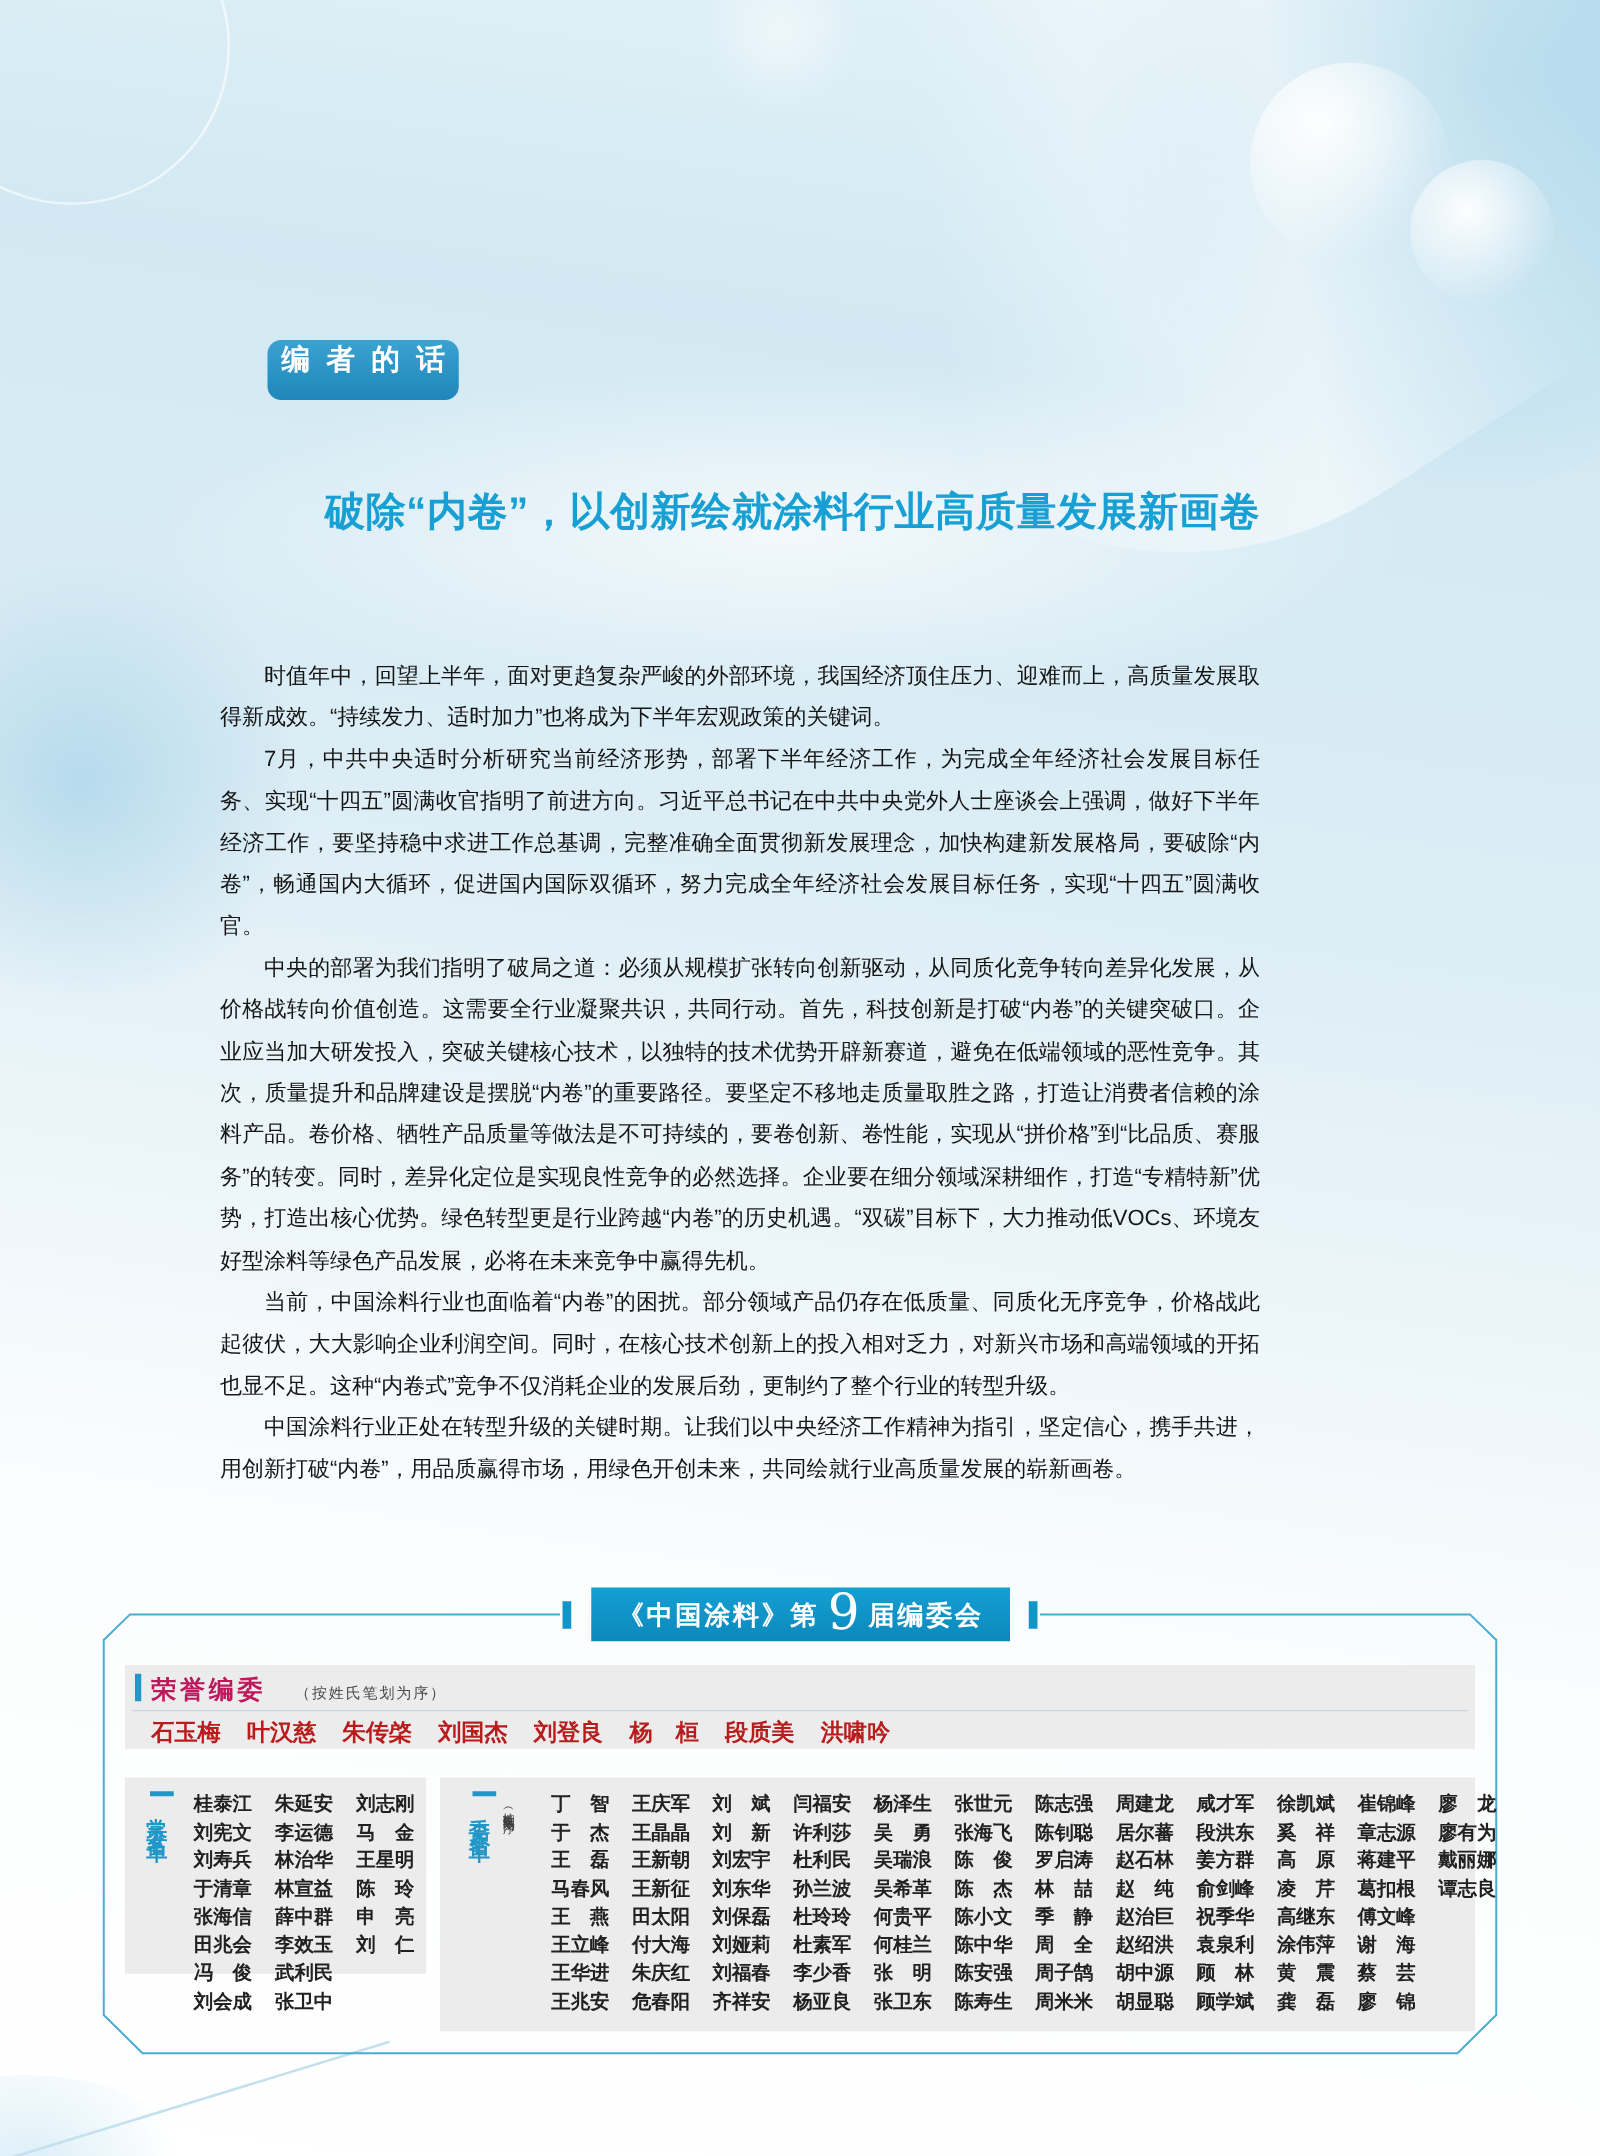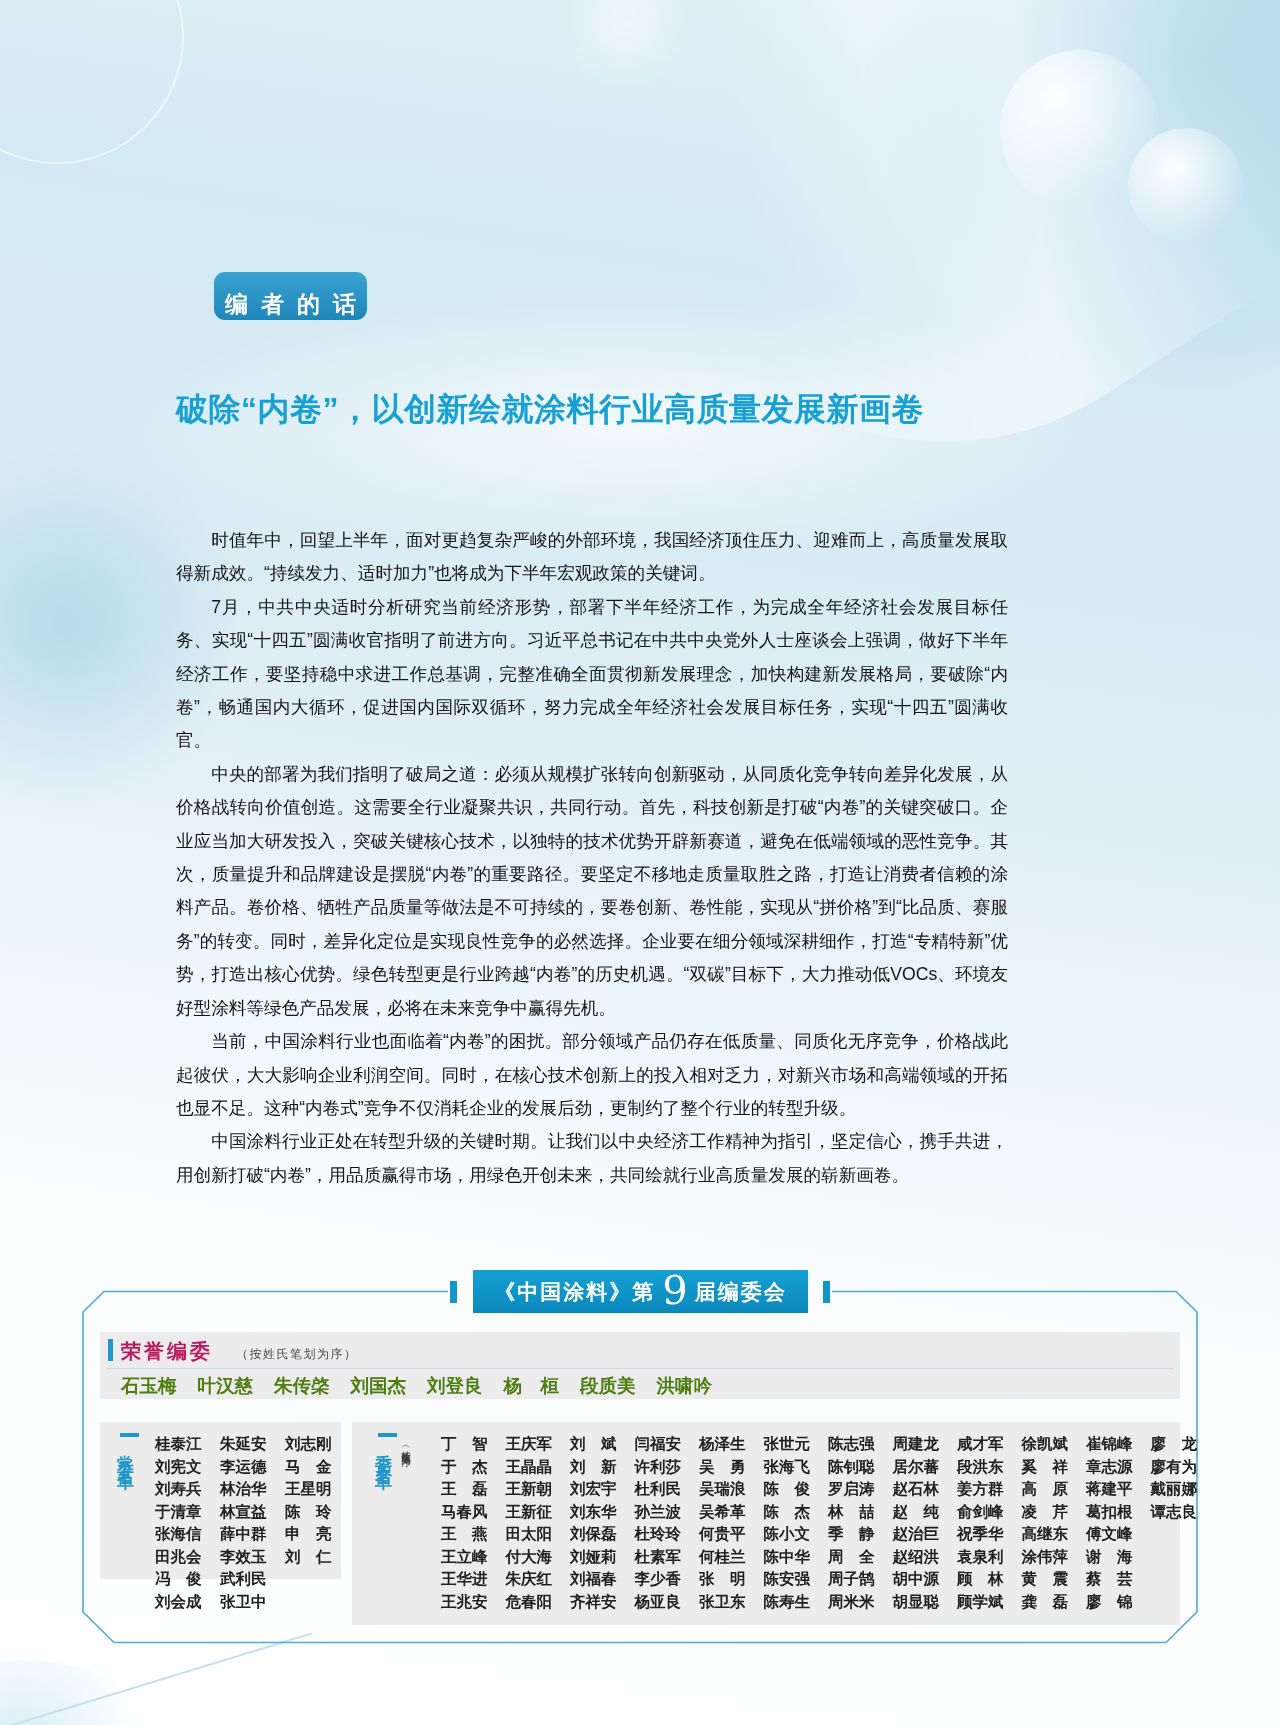--- a/index.html
+++ b/index.html
@@ -26,27 +26,27 @@
     background:radial-gradient(circle,rgba(150,203,228,.55),rgba(150,203,228,0) 70%);filter:blur(5px);}
   #deco-wave{left:120px;top:290px;width:1020px;height:270px;border-radius:50%;
     background:radial-gradient(ellipse at center,rgba(255,255,255,.7),rgba(255,255,255,0) 70%);}
   #deco-bottom-line{left:-60px;top:1688px;width:380px;height:2px;background:#c3e0ef;transform:rotate(-17deg);}
   #deco-bottom-blob{left:-130px;top:1660px;width:300px;height:180px;border-radius:50%;
     background:radial-gradient(circle,rgba(197,228,242,.7),rgba(197,228,242,0) 70%);}
 
   .badge{
     position:absolute;left:214px;top:272px;width:153px;height:48px;border-radius:11px;
     background:linear-gradient(180deg,#3aa3d1,#1e86ba);
-    display:flex;align-items:flex-end;justify-content:center;
+    display:flex;align-items:flex-start;justify-content:center;
     color:#fff;font-size:23px;font-weight:700;
   }
   .badge span{letter-spacing:13px;margin-right:-13px;}
 
   .main-title{
-    position:absolute;left:176px;top:388px;width:832px;text-align:left;
+    position:absolute;left:176px;top:388px;width:832px;text-align:right;
     font-size:32px;font-weight:800;color:#18a0d4;letter-spacing:.5px;white-space:nowrap;
   }
 
   .article{
     position:absolute;left:176px;top:524px;width:832px;
     font-size:17.6px;line-height:33.4px;color:#151515;text-align:justify;
   }
   .para{margin:0;text-indent:2em;}
 
   .panel-svg{position:absolute;left:0;top:0;width:1280px;height:1725px;pointer-events:none;}
@@ -60,21 +60,21 @@
   .banner-num{font-family:"DejaVu Serif","Liberation Serif",serif;font-size:40px;line-height:43px;margin:0 7px;position:relative;top:-1px;}
 
   .gray-box{position:absolute;background:#ececec;}
   #honor-box{left:100px;top:1332px;width:1080px;height:67px;}
   .honor-bar{position:absolute;left:8px;top:7px;width:5px;height:22px;background:#2196c9;}
   .honor-title{position:absolute;left:21px;top:6px;font-size:20px;font-weight:700;color:#be185d;letter-spacing:3px;}
   .honor-note{position:absolute;left:136px;top:14px;font-size:12px;color:#4a4a4a;letter-spacing:1.5px;
     font-family:"Liberation Serif","DejaVu Serif",serif;}
   .honor-rule{position:absolute;left:6px;right:6px;top:36px;height:1px;background:#c6d7e0;}
   .honor-names{position:absolute;left:21px;top:41px;display:flex;gap:21px;
-    font-family:"Liberation Serif","DejaVu Serif",serif;font-weight:700;font-size:18.5px;color:#4d7c0f;white-space:pre;}
+    font-family:"Liberation Serif","DejaVu Serif",serif;font-weight:700;font-size:18.5px;color:#b91c1c;white-space:pre;}
 
   #standing-box{left:100px;top:1422px;width:241px;height:157px;}
   #members-box{left:352px;top:1422px;width:828px;height:203px;}
   .label-bar{position:absolute;width:19px;height:4px;background:#2196c9;}
   .v-label{position:absolute;writing-mode:vertical-rl;text-orientation:upright;
     color:#2196c9;font-weight:700;font-size:17px;letter-spacing:6px;}
   .v-note{position:absolute;writing-mode:vertical-rl;text-orientation:mixed;
     font-size:9.5px;color:#3c3c3c;letter-spacing:1px;font-family:"Liberation Serif","DejaVu Serif",serif;}
   #standing-box .label-bar{left:20px;top:11px;}
   #standing-box .v-label{left:14px;top:19px;}

